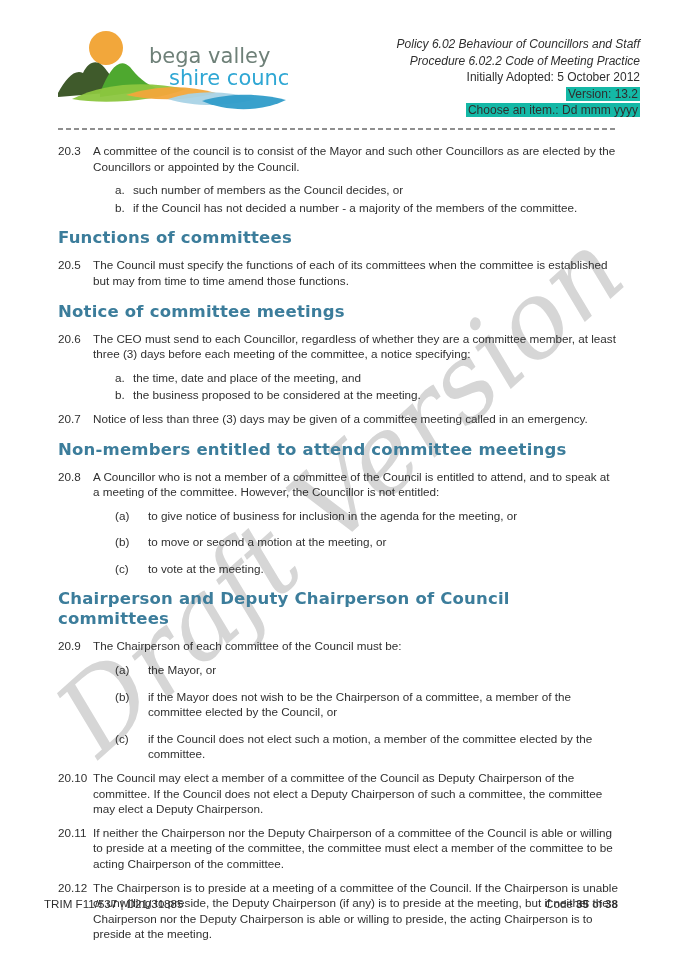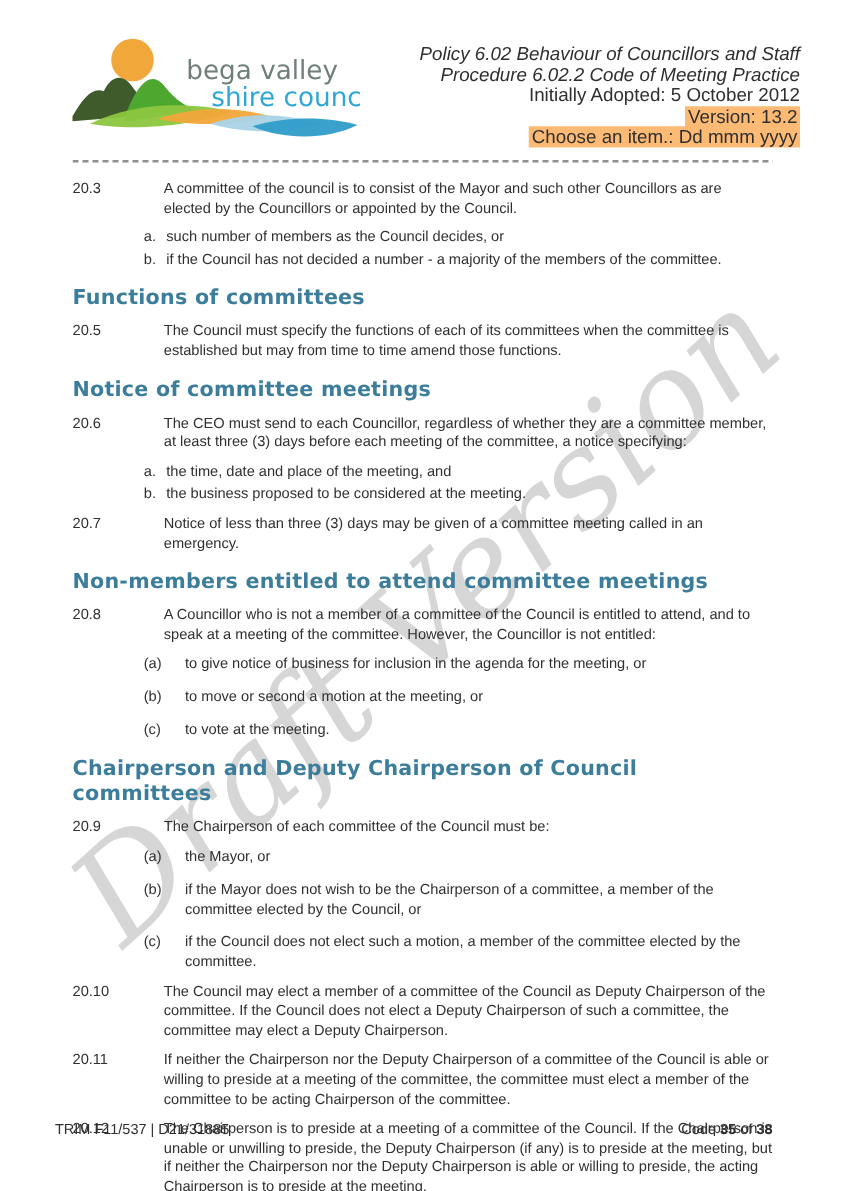--- a/index.html
+++ b/index.html
@@ -24,36 +24,36 @@
 
   .content-layer { position:absolute; inset:0; z-index:1; }
 
   
   .header {
     display:flex; justify-content:space-between; align-items:flex-end;
     padding:22px 35px 0 56px;
   }
   .logo { width:232px; height:92px; flex:0 0 auto; }
   .doc-ref {
-    text-align:right; font-size:15px; line-height:16.6px;
+    text-align:right; font-size:12px; line-height:16.6px;
     padding-top:14px; color:#2f2f2f;
   }
   .ref-line.italic { font-style:italic; }
-  .hl { background:#fdba74; padding:0 2px; }
+  .hl { background:#14b8a6; padding:0 2px; }
 
   .rule {
     margin:8px 57px 0 58px; height:3px;
     background:repeating-linear-gradient(90deg,#8f8f8f 0 5px, transparent 5px 8px);
     background-size:8px 2px; background-repeat:repeat-x; background-position:0 1px;
   }
 
   
   .doc-body { margin:13px 57px 0 58px; font-size:11.7px; line-height:15.6px; }
 
-  .clause { display:grid; grid-template-columns:35px 1fr; margin-bottom:8px;gap:38px; }
+  .clause { display:grid; grid-template-columns:35px 1fr; margin-bottom:8px; }
   .clause .num { }
   .clause .txt { }
 
   .section-heading {
     font-family:"DejaVu Sans", sans-serif; font-weight:700;
     font-size:16.5px; line-height:20px; letter-spacing:0.2px;
     color:#3c7d9b; margin:13px 0 9px 0;
   }
 
   .sublist { margin:0 0 8px 57px; }

